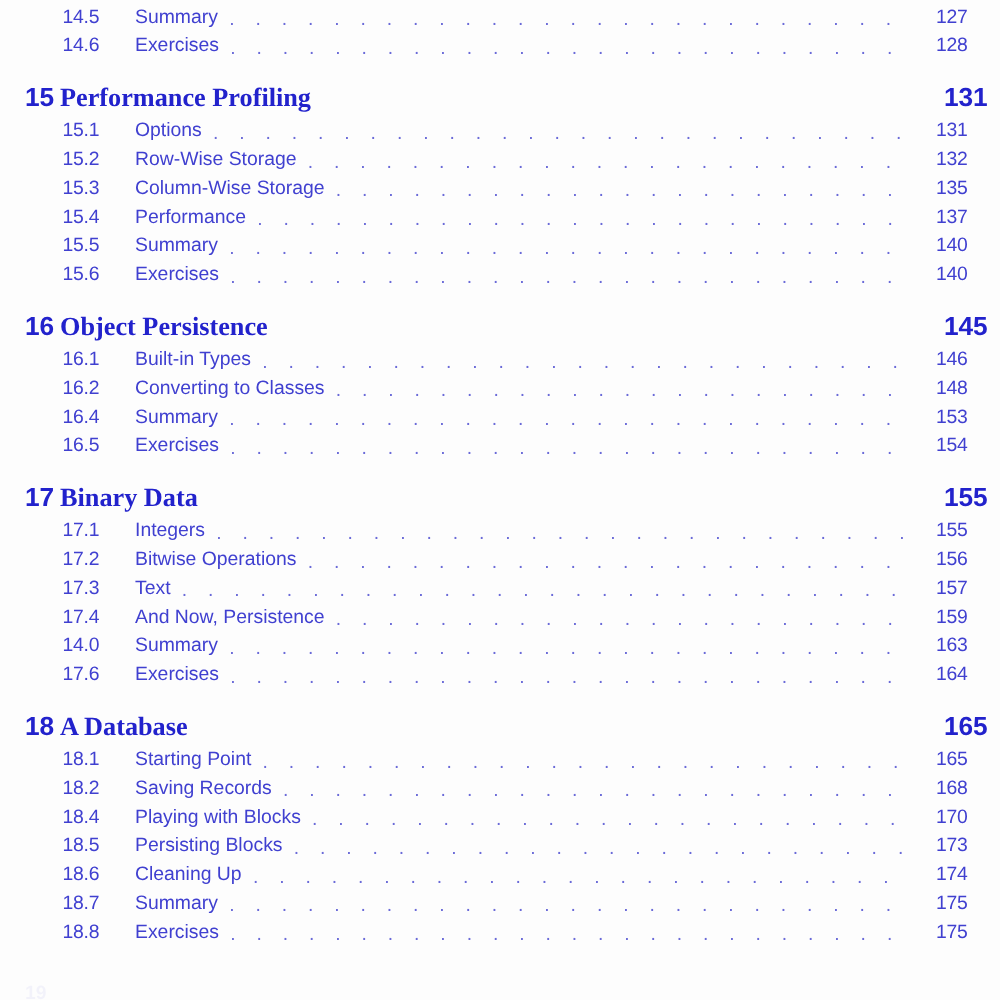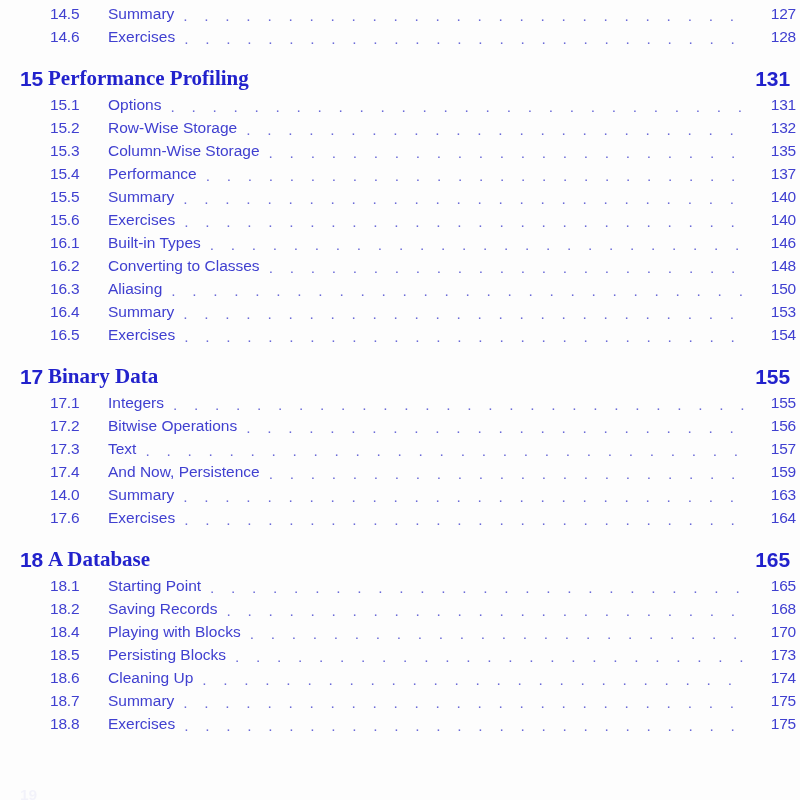--- a/index.html
+++ b/index.html
@@ -89,21 +89,21 @@
     right: 0;
     bottom: 0;
     letter-spacing: 6.2px;
     color: #6a6ad8;
     font-size: 15.5px;
     line-height: 1;
   }
   .row.section .page {
     width: 44px;
     text-align: right;
-    padding-right: 4px;
+    padding-right: 26px;
     letter-spacing: -0.2px;
   }
 
   
   #toc > .row:first-child {
     margin-top: 0;
   }
 
   
   .clipped-row {
@@ -176,37 +176,37 @@
       <span class="title">Summary</span>
       <span class="leader"></span>
       <span class="page">140</span>
     </div>
     <div class="row section">
       <span class="num">15.6</span>
       <span class="title">Exercises</span>
       <span class="leader"></span>
       <span class="page">140</span>
     </div>
+    <div class="row chapter">
+      <span class="num">16</span>
+      <span class="title">Object Persistence</span>
+      <span class="leader"></span>
+      <span class="page">145</span>
+    </div>
     <div class="row section">
       <span class="num">16.1</span>
       <span class="title">Built-in Types</span>
       <span class="leader"></span>
       <span class="page">146</span>
     </div>
     <div class="row section">
       <span class="num">16.2</span>
       <span class="title">Converting to Classes</span>
       <span class="leader"></span>
       <span class="page">148</span>
-    </div>
-    <div class="row section">
-      <span class="num">16.3</span>
-      <span class="title">Aliasing</span>
-      <span class="leader"></span>
-      <span class="page">150</span>
     </div>
     <div class="row section">
       <span class="num">16.4</span>
       <span class="title">Summary</span>
       <span class="leader"></span>
       <span class="page">153</span>
     </div>
     <div class="row section">
       <span class="num">16.5</span>
       <span class="title">Exercises</span>

